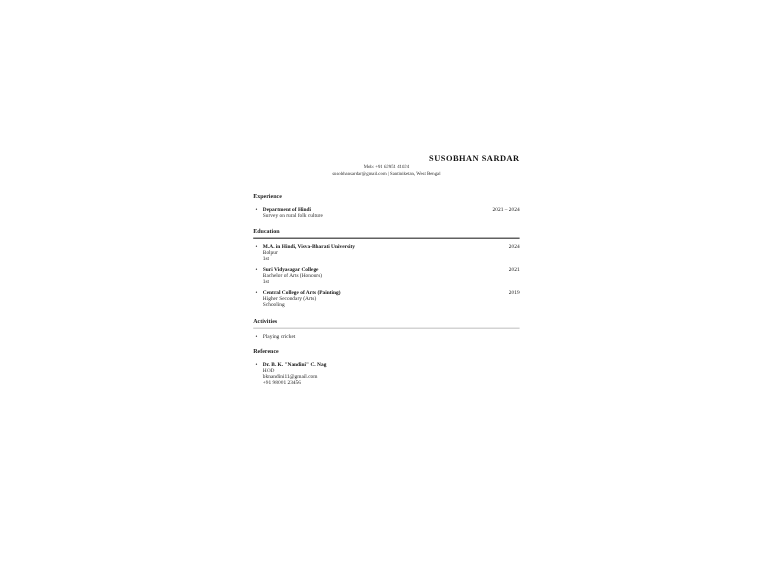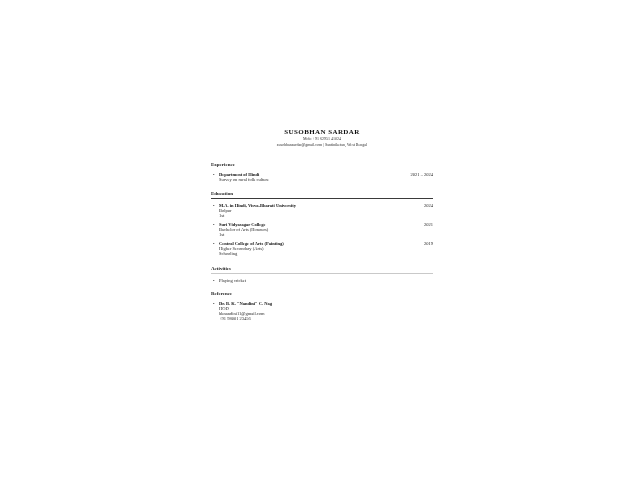--- a/index.html
+++ b/index.html
@@ -1,19 +1,19 @@
 <!DOCTYPE html>
 <html><head>
 <meta charset="utf-8">
 <style>
   html,body{margin:0;padding:0;background:#ffffff;}
   .canvas{position:relative;width:640px;height:480px;background:#ffffff;overflow:hidden;
           font-family:"Liberation Serif", serif;color:#1a1a1a;}
   .doc{position:absolute;left:211px;top:128px;width:222px;}
-  .name{text-align:center;font-weight:bold;font-size:7px;line-height:8px;letter-spacing:.4px;
+  .name{text-align:right;font-weight:bold;font-size:7px;line-height:8px;letter-spacing:.4px;
         text-transform:uppercase;color:#111;}
   .contact{text-align:center;font-size:4px;line-height:4.6px;color:#333;margin-top:1px;}
   .sec{margin-top:0;}
   .sec-head{font-size:5px;line-height:6px;font-weight:bold;color:#222;}
   .rule{height:0;border-bottom:1px solid #c9c9c9;margin-top:1px;}
   .rule.strong{border-bottom:1px solid #3a3a3a;}
   .item{display:flex;align-items:flex-start;font-size:4.5px;line-height:5px;margin-top:4px;}
   .bullet{width:8px;padding-left:2px;box-sizing:border-box;color:#222;font-size:4.5px;}
   .ibody{flex:1;min-width:0;}
   .idate{width:36px;text-align:right;font-size:4.5px;color:#222;white-space:nowrap;}

